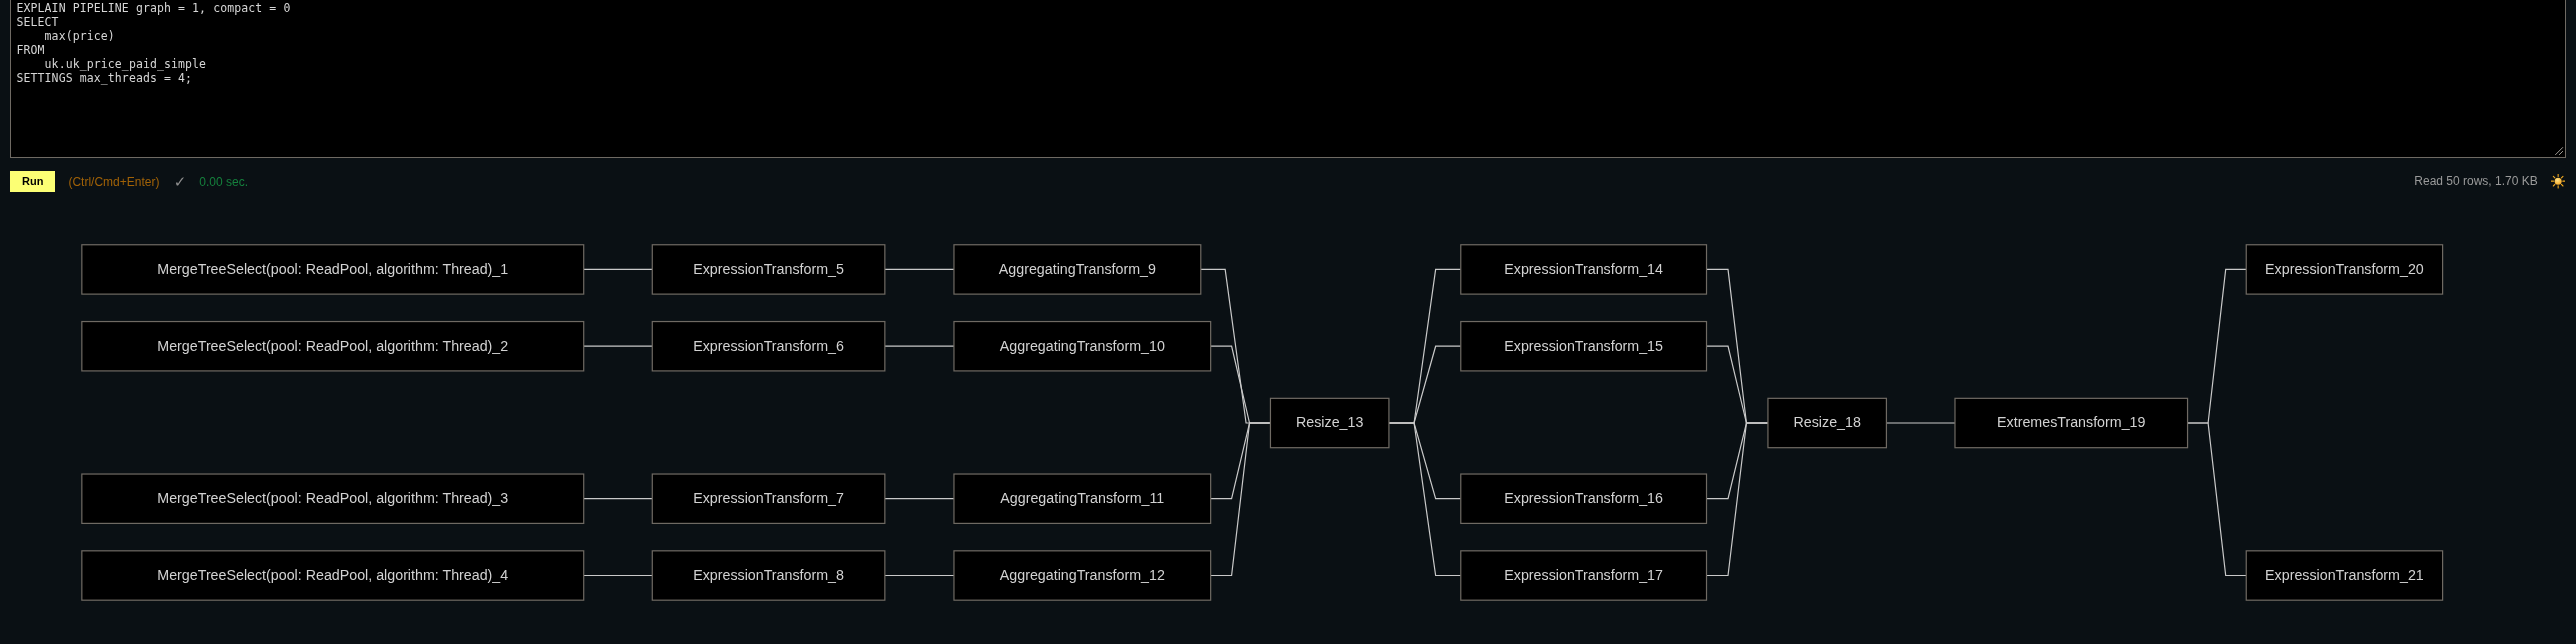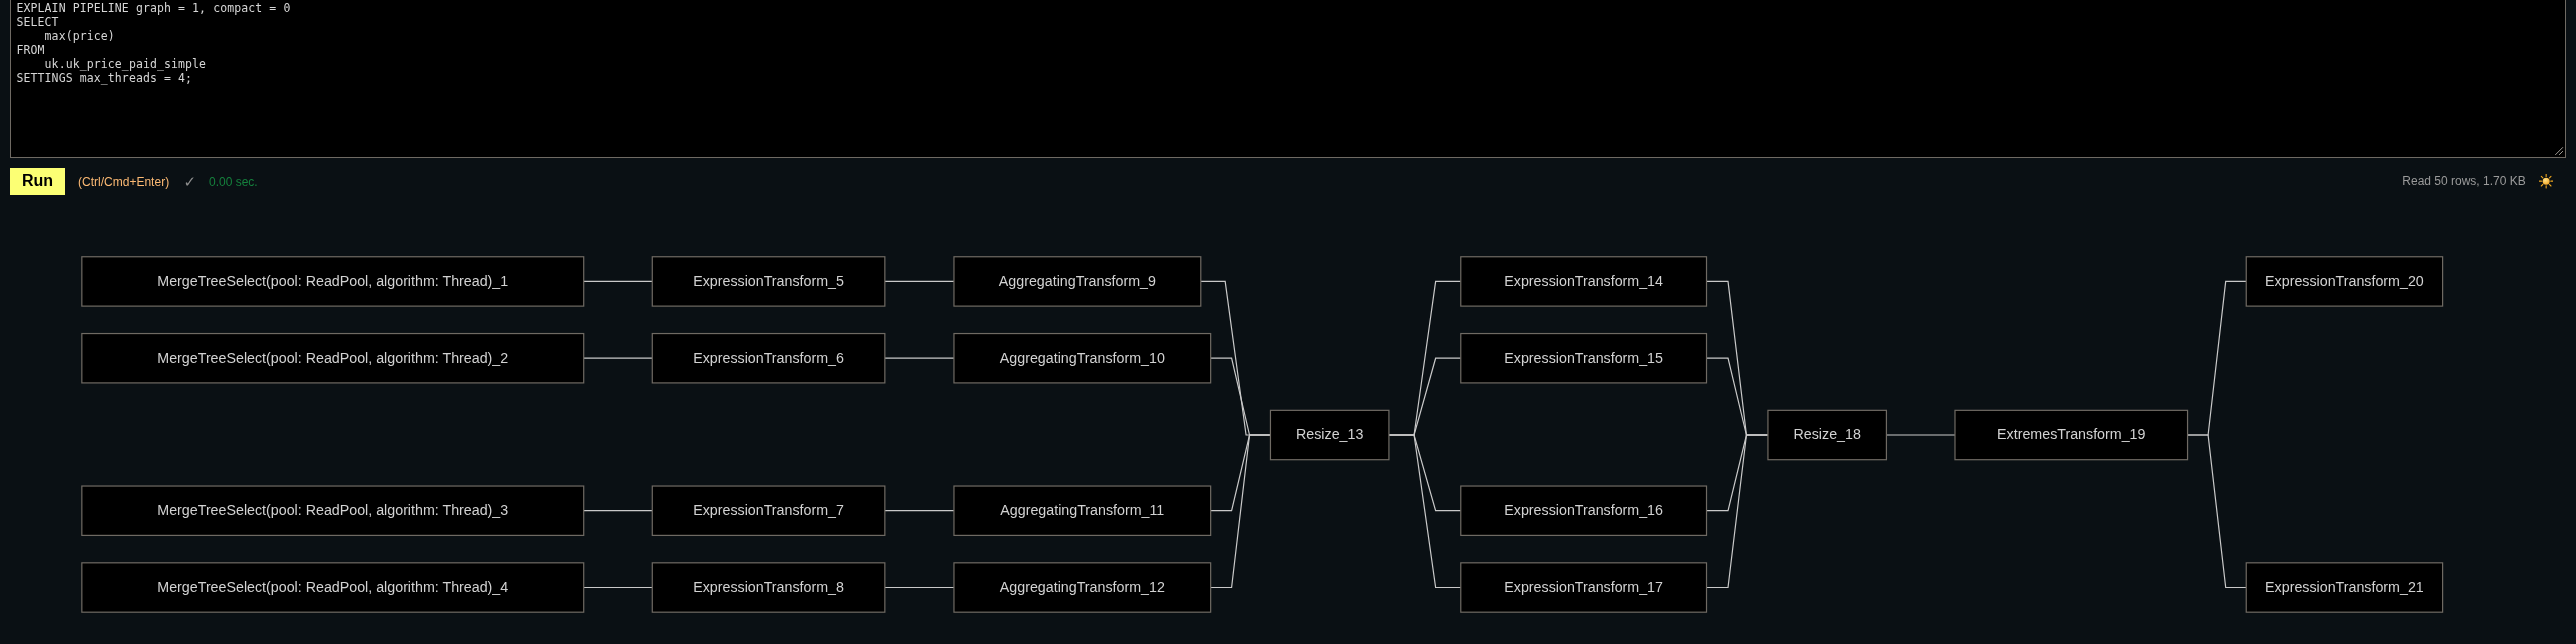--- a/index.html
+++ b/index.html
@@ -65,47 +65,47 @@
   #toolbar-left {
     display: flex;
     align-items: center;
     margin-left: 10px;
   }
   #run-button {
     background: #fcff74;
     color: #000000;
     border: none;
     font-family: "Liberation Sans", sans-serif;
-    font-size: 16px;
+    font-size: 11px;
     font-weight: bold;
     padding: 5px 12px 5.5px 12px;
     cursor: pointer;
     line-height: 1;
   }
   #hint-text {
-    color: #fdba74;
+    color: #a16207;
     font-size: 12px;
     margin-left: 13px;
     white-space: nowrap;
   }
   #status-check {
     color: #8e8e8e;
     font-size: 15px;
     margin-left: 14.3px;
     line-height: 1;
   }
   #elapsed-text {
     color: #15803d;
     font-size: 12px;
     margin-left: 13px;
     white-space: nowrap;
   }
   #toolbar-right {
     position: absolute;
-    right: 23px;
+    right: 11px;
     display: flex;
     align-items: center;
     text-align: center;
   }
   #stats-text {
     color: #9a9a9a;
     font-size: 12px;
     white-space: nowrap;
   }
   #theme-toggle {
@@ -113,21 +113,21 @@
     width: 14.3px;
     height: 14.3px;
     cursor: pointer;
     display: block;
   }
 
   
   #graph-area {
     position: absolute;
     left: 0;
-    top: 203px;
+    top: 191px;
     width: 2576px;
     height: 441px;
     overflow: hidden;
   }
   #graph-svg {
     position: absolute;
     left: 0;
     top: 0;
     display: block;
   }

